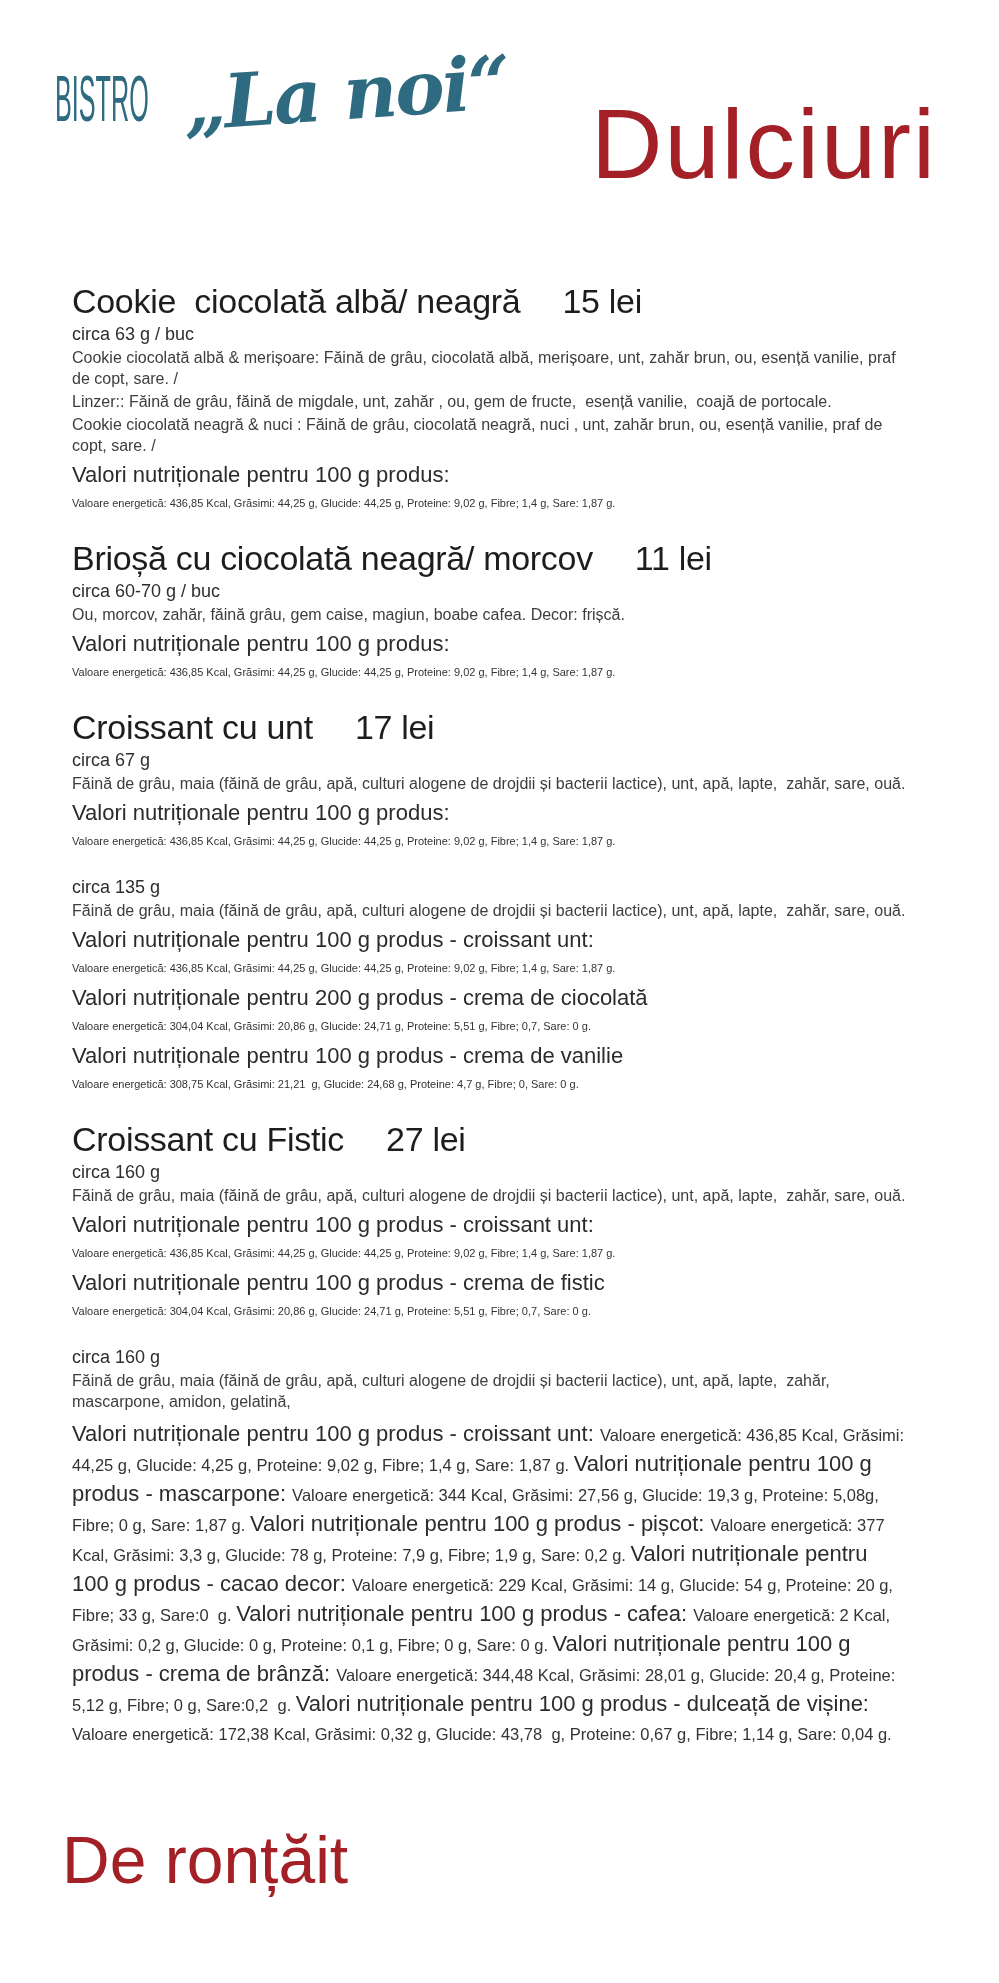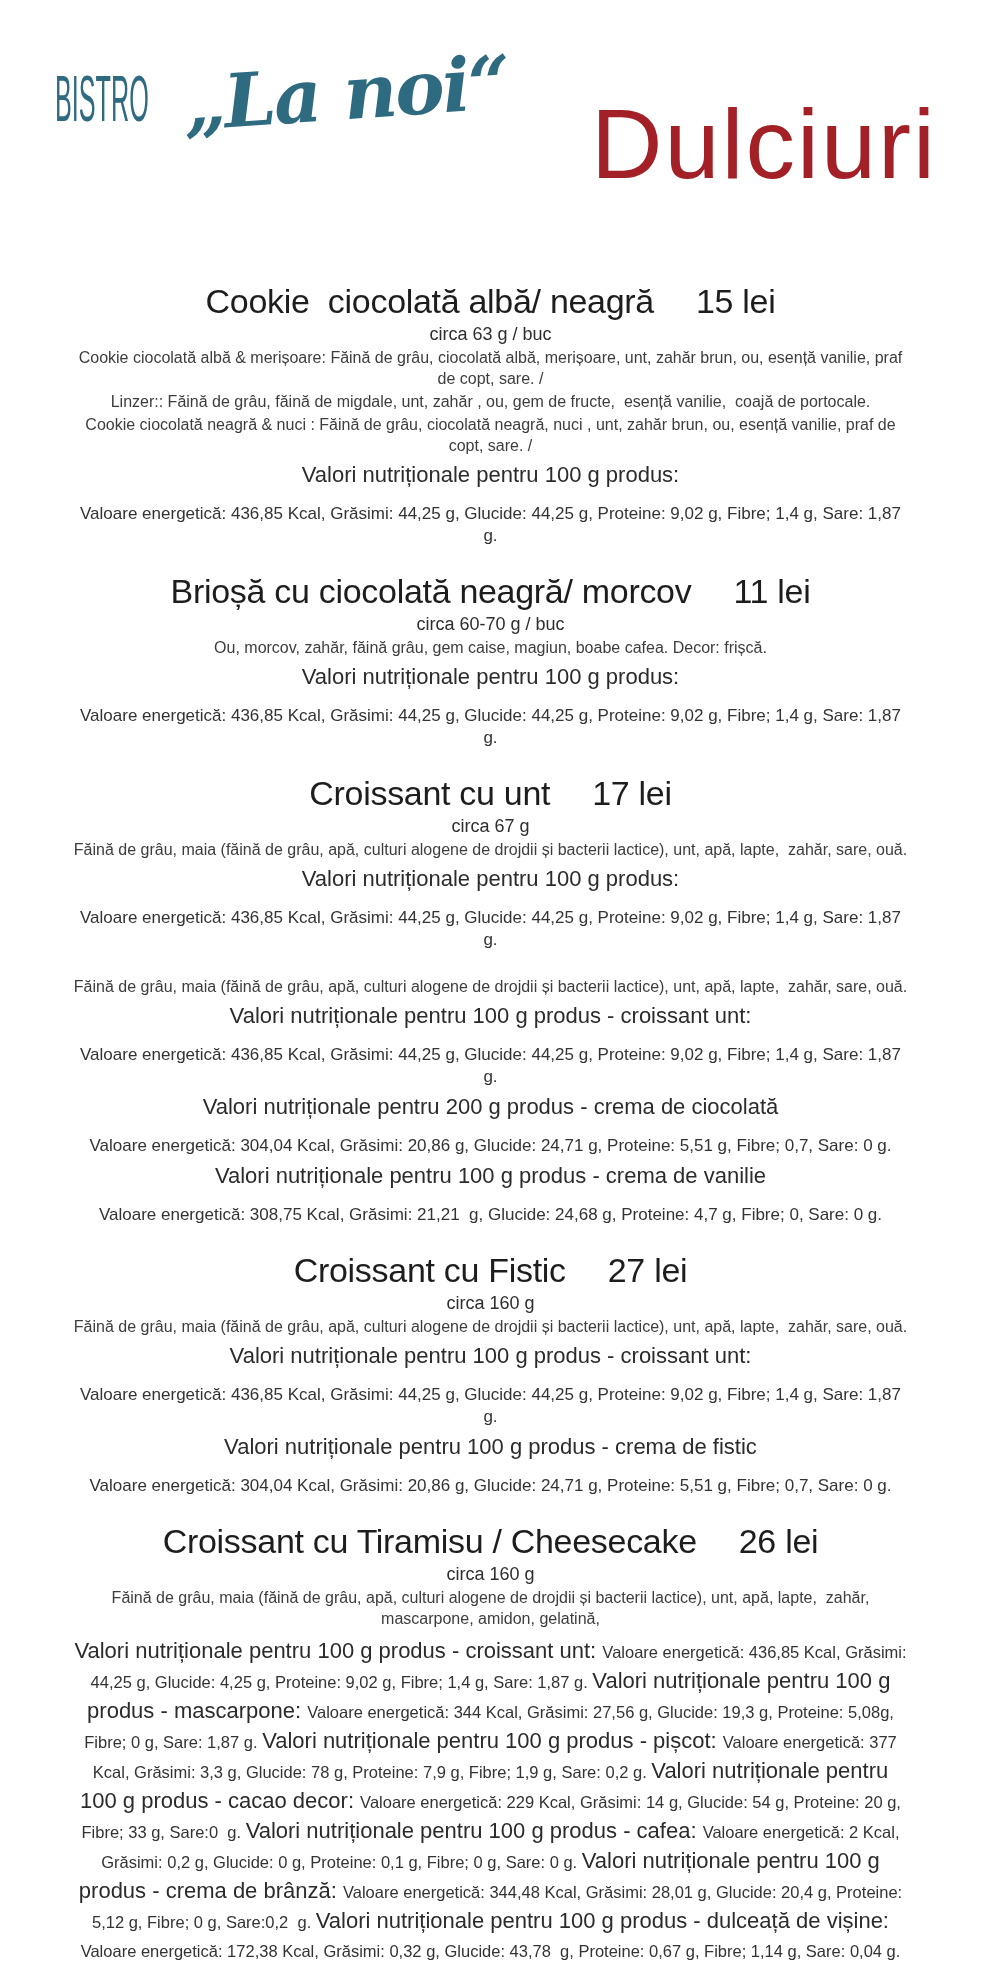--- a/index.html
+++ b/index.html
@@ -21,30 +21,30 @@
     display:inline-block;color:#2f6b80;font-family:"DejaVu Serif",serif;
     font-style:italic;font-weight:bold;font-size:74px;line-height:1;
     transform:rotate(-4deg);margin-left:-28px;letter-spacing:-2px;
   }
   .page-title{
     margin-left:auto;color:#a32126;font-size:99px;line-height:1;
     font-weight:400;letter-spacing:2px;margin-top:52px;white-space:pre;
   }
 
   
-  .menu{padding:0 90px 0 72px;text-align:center;}
+  .menu{padding:0 90px 0 72px;}
   .item{margin-top:25px;}
   .item.first{margin-top:62px;}
   .item-titleline{white-space:pre-wrap;line-height:1.15;}
   .item-title{font-size:34px;color:#1d1d1d;letter-spacing:-.3px;}
   .item-price{font-size:34px;color:#1d1d1d;margin-left:42px;letter-spacing:-.3px;}
   .item-portion{font-size:18px;color:#2e2e2e;margin-top:3px;white-space:pre-wrap;}
   .ing-line{font-size:16px;color:#3d3d3d;line-height:21px;margin-top:2px;white-space:pre-wrap;}
   .nut-label{font-size:22px;color:#2b2b2b;margin-top:6px;line-height:26px;white-space:pre-wrap;}
-  .nut-values{font-size:17px;color:#333;line-height:22px;margin-top:15px;white-space:pre-wrap;}
+  .nut-values{font-size:11px;color:#333;line-height:22px;margin-top:4px;white-space:pre-wrap;}
 
   
   .nut-flow{margin-top:8px;max-width:880px;line-height:28px;white-space:pre-wrap;}
   .nut-flow .seg-label{font-size:22px;color:#2b2b2b;}
   .nut-flow .seg-value{font-size:16.5px;color:#333;}
 
   
   .section2{padding:0 60px 0 62px;margin-top:78px;}
   .section2-title{color:#a32126;font-size:66px;line-height:1;letter-spacing:0;}
 </style>
@@ -82,41 +82,41 @@
 
     <div class="item">
       <div class="item-titleline"><span class="item-title">Croissant cu unt</span><span class="item-price">17 lei</span></div>
       <div class="item-portion">circa 67 g</div>
       <div class="ing-line">Făină de grâu, maia (făină de grâu, apă, culturi alogene de drojdii și bacterii lactice), unt, apă, lapte,  zahăr, sare, ouă.</div>
       <div class="nut-label">Valori nutriționale pentru 100 g produs:</div>
       <div class="nut-values">Valoare energetică: 436,85 Kcal, Grăsimi: 44,25 g, Glucide: 44,25 g, Proteine: 9,02 g, Fibre; 1,4 g, Sare: 1,87 g.</div>
     </div>
 
     <div class="item">
+      <div class="item-portion">circa 135 g</div>
       <div class="ing-line">Făină de grâu, maia (făină de grâu, apă, culturi alogene de drojdii și bacterii lactice), unt, apă, lapte,  zahăr, sare, ouă.</div>
       <div class="nut-label">Valori nutriționale pentru 100 g produs - croissant unt:</div>
       <div class="nut-values">Valoare energetică: 436,85 Kcal, Grăsimi: 44,25 g, Glucide: 44,25 g, Proteine: 9,02 g, Fibre; 1,4 g, Sare: 1,87 g.</div>
       <div class="nut-label">Valori nutriționale pentru 200 g produs - crema de ciocolată</div>
       <div class="nut-values">Valoare energetică: 304,04 Kcal, Grăsimi: 20,86 g, Glucide: 24,71 g, Proteine: 5,51 g, Fibre; 0,7, Sare: 0 g.</div>
       <div class="nut-label">Valori nutriționale pentru 100 g produs - crema de vanilie</div>
       <div class="nut-values">Valoare energetică: 308,75 Kcal, Grăsimi: 21,21  g, Glucide: 24,68 g, Proteine: 4,7 g, Fibre; 0, Sare: 0 g.</div>
     </div>
 
     <div class="item">
       <div class="item-titleline"><span class="item-title">Croissant cu Fistic</span><span class="item-price">27 lei</span></div>
       <div class="item-portion">circa 160 g</div>
       <div class="ing-line">Făină de grâu, maia (făină de grâu, apă, culturi alogene de drojdii și bacterii lactice), unt, apă, lapte,  zahăr, sare, ouă.</div>
       <div class="nut-label">Valori nutriționale pentru 100 g produs - croissant unt:</div>
       <div class="nut-values">Valoare energetică: 436,85 Kcal, Grăsimi: 44,25 g, Glucide: 44,25 g, Proteine: 9,02 g, Fibre; 1,4 g, Sare: 1,87 g.</div>
       <div class="nut-label">Valori nutriționale pentru 100 g produs - crema de fistic</div>
       <div class="nut-values">Valoare energetică: 304,04 Kcal, Grăsimi: 20,86 g, Glucide: 24,71 g, Proteine: 5,51 g, Fibre; 0,7, Sare: 0 g.</div>
     </div>
 
     <div class="item">
-      <div class="item-titleline"><span class="item-title">Croissant cu Tiramisu / Cheesecake</span><span class="item-price">26 lei</span></div>
       <div class="item-portion">circa 160 g</div>
       <div class="ing-line">Făină de grâu, maia (făină de grâu, apă, culturi alogene de drojdii și bacterii lactice), unt, apă, lapte,  zahăr,  mascarpone, amidon, gelatină,</div>
       <div class="nut-flow"><span class="seg-label">Valori nutriționale pentru 100 g produs - croissant unt: </span><span class="seg-value">Valoare energetică: 436,85 Kcal, Grăsimi: 44,25 g, Glucide: 4,25 g, Proteine: 9,02 g, Fibre; 1,4 g, Sare: 1,87 g. </span><span class="seg-label">Valori nutriționale pentru 100 g produs - mascarpone: </span><span class="seg-value">Valoare energetică: 344 Kcal, Grăsimi: 27,56 g, Glucide: 19,3 g, Proteine: 5,08g, Fibre; 0 g, Sare: 1,87 g. </span><span class="seg-label">Valori nutriționale pentru 100 g produs - pișcot: </span><span class="seg-value">Valoare energetică: 377 Kcal, Grăsimi: 3,3 g, Glucide: 78 g, Proteine: 7,9 g, Fibre; 1,9 g, Sare: 0,2 g. </span><span class="seg-label">Valori nutriționale pentru 100 g produs - cacao decor: </span><span class="seg-value">Valoare energetică: 229 Kcal, Grăsimi: 14 g, Glucide: 54 g, Proteine: 20 g, Fibre; 33 g, Sare:0  g. </span><span class="seg-label">Valori nutriționale pentru 100 g produs - cafea: </span><span class="seg-value">Valoare energetică: 2 Kcal, Grăsimi: 0,2 g, Glucide: 0 g, Proteine: 0,1 g, Fibre; 0 g, Sare: 0 g. </span><span class="seg-label">Valori nutriționale pentru 100 g produs - crema de brânză: </span><span class="seg-value">Valoare energetică: 344,48 Kcal, Grăsimi: 28,01 g, Glucide: 20,4 g, Proteine: 5,12 g, Fibre; 0 g, Sare:0,2  g. </span><span class="seg-label">Valori nutriționale pentru 100 g produs - dulceață de vișine: </span><span class="seg-value">Valoare energetică: 172,38 Kcal, Grăsimi: 0,32 g, Glucide: 43,78  g, Proteine: 0,67 g, Fibre; 1,14 g, Sare: 0,04 g.</span></div>
     </div>
 
   </div>
 
   <div class="section2">
     <div class="section2-title">De ronțăit</div>
 

